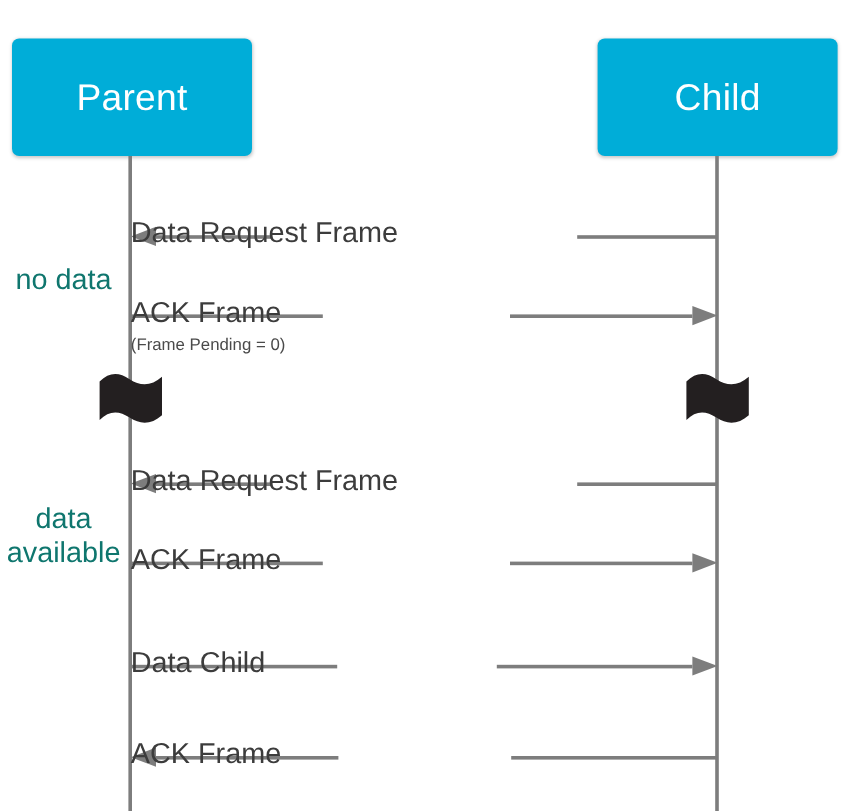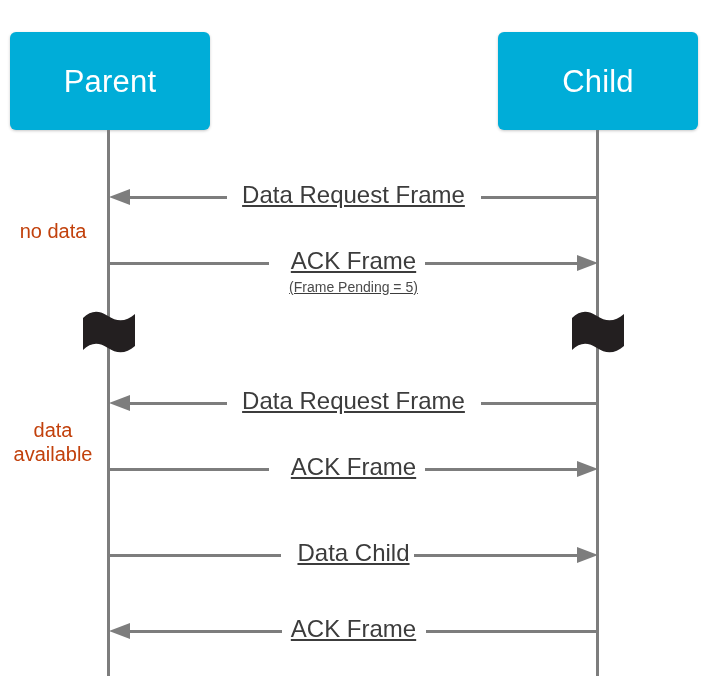--- a/index.html
+++ b/index.html
@@ -77,24 +77,23 @@
     border-right: 21px solid #7d7d7d;
   }
   .msg .head.to-right {
     right: 0;
     border-left: 21px solid #7d7d7d;
   }
   .msg .caption {
     position: absolute;
     left: 0;
     width: 489px;
-    text-align: center;
+    text-align: left;
     color: #3c3c3c;
     pointer-events: none;
-    text-decoration: underline;
   }
   .msg .caption .main {
     display: block;
     font-size: 24px;
     line-height: 1;
     transform: translateY(-13px);
   }
   .msg .caption .sub {
     display: block;
     font-size: 14px;
@@ -102,22 +101,22 @@
     transform: translateY(-6px);
     color: #4a4a4a;
   }
 
   
   .side-note {
     position: absolute;
     left: 4px;
     width: 98px;
     text-align: center;
-    color: #c2410c;
-    font-size: 20px;
+    color: #0f766e;
+    font-size: 24px;
     line-height: 1.18;
   }
 
   
   .flag {
     position: absolute;
     width: 56px;
     height: 48px;
   }
   .flag svg { display: block; }
@@ -154,21 +153,21 @@
       <span class="main">Data Request Frame</span>
     </div>
   </div>
 
   <div class="msg" style="top:238px;">
     <div class="seg left" style="width:160px;"></div>
     <div class="seg right" style="right:21px; width:152px;"></div>
     <div class="head to-right"></div>
     <div class="caption">
       <span class="main">ACK Frame</span>
-      <span class="sub">(Frame Pending = 5)</span>
+      <span class="sub">(Frame Pending = 0)</span>
     </div>
   </div>
 
   <div class="flag" style="left:81px; top:284px;">
     <svg width="56" height="48" viewBox="0 0 56 48" xmlns="http://www.w3.org/2000/svg">
       <path d="M2 10 C 10 2, 18 2, 27 8 C 36 14, 45 14, 54 6 L 54 38 C 45 46, 36 46, 27 40 C 18 34, 10 34, 2 42 Z" fill="#231f20"></path>
     </svg>
   </div>
   <div class="flag" style="left:570px; top:284px;">
     <svg width="56" height="48" viewBox="0 0 56 48" xmlns="http://www.w3.org/2000/svg">

